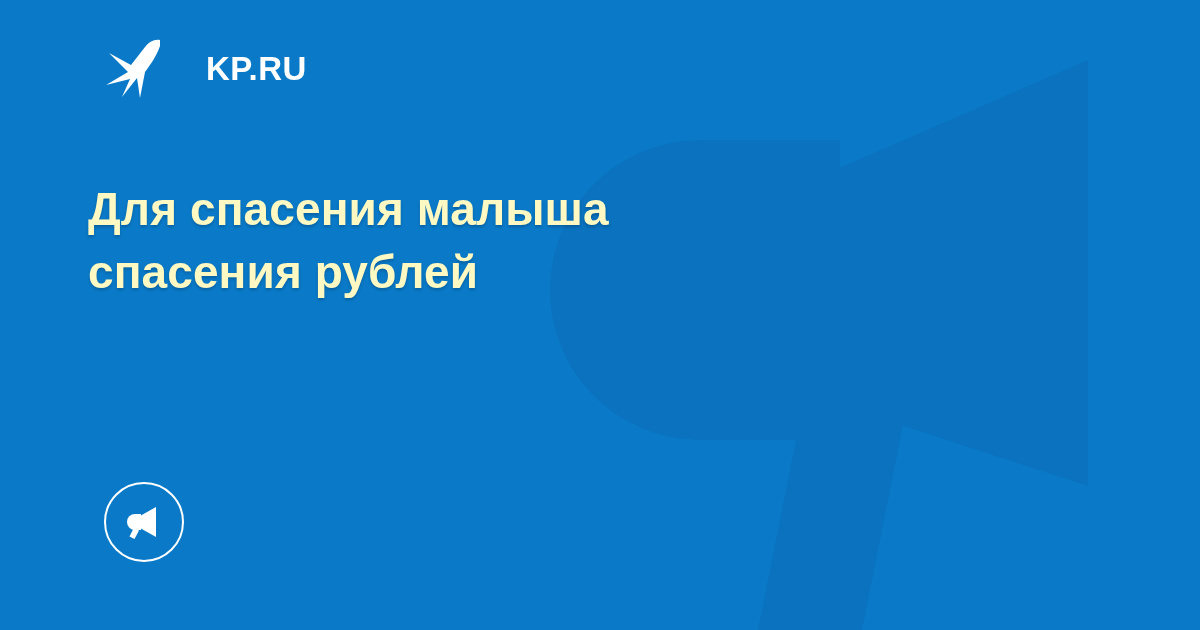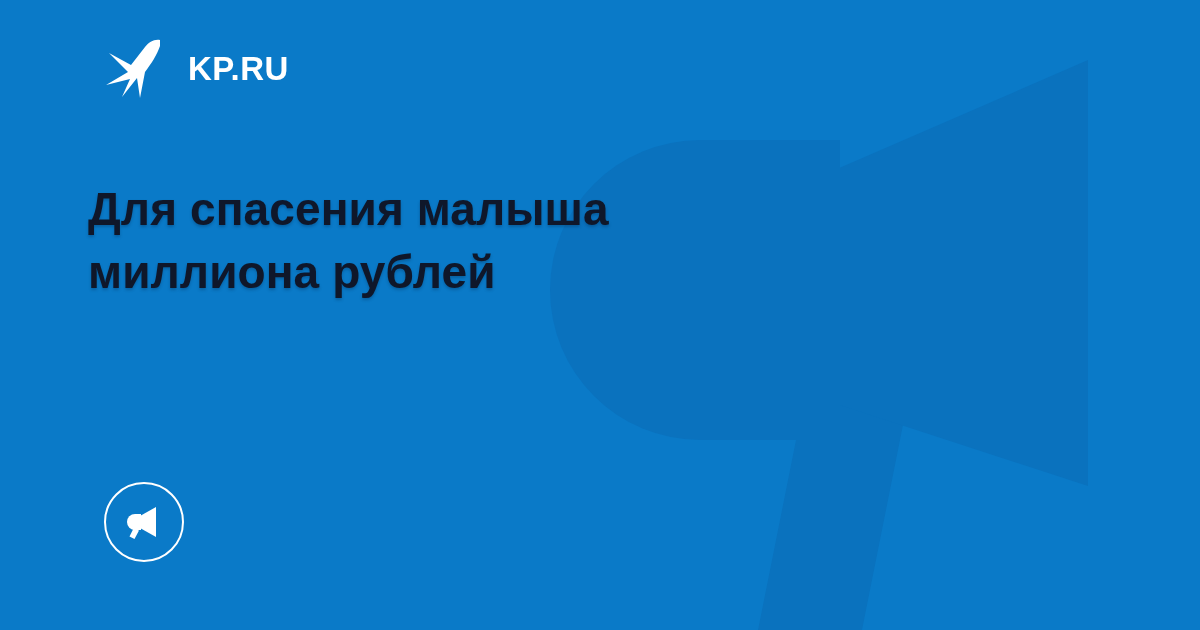--- a/index.html
+++ b/index.html
@@ -35,38 +35,38 @@
     display: flex;
     align-items: center;
     height: 64px;
   }
   #brand-logo {
     width: 64px;
     height: 64px;
     display: block;
   }
   #brand-name {
-    margin-left: 20px;
+    margin-left: 38px;
     color: #ffffff;
     font-size: 33px;
     font-weight: 700;
     letter-spacing: 0.5px;
     line-height: 1;
     white-space: nowrap;
   }
 
   
   #headline {
     position: absolute;
     left: 88px;
     top: 178px;
     width: 900px;
   }
   .headline-line {
-    color: #0f172a;
+    color: #fef9c3;
     font-size: 46px;
     font-weight: 700;
     line-height: 63px;
     letter-spacing: 0.1px;
     white-space: nowrap;
     text-shadow: 0 2px 3px rgba(0, 40, 75, 0.30);
   }
 
   
   #badge {
@@ -108,21 +108,21 @@
     <svg id="brand-logo" viewBox="0 0 64 64" aria-hidden="true">
       <g fill="#ffffff">
         <path d="M 56 4 C 50 3 45 6 41 11 L 27 29 L 5 17 L 24 36 L 2 49 L 26 43 L 18 61 L 33 42 L 36 62 L 41 36 C 47 28 53 19 56 10 Z"></path>
       </g>
     </svg>
     <div id="brand-name">KP.RU</div>
   </div>
 
   <div id="headline">
     <div class="headline-line">Для спасения малыша</div>
-    <div class="headline-line">миллиона рублей</div>
+    <div class="headline-line">спасения рублей</div>
   </div>
 
   <div id="badge">
     <svg id="badge-icon" viewBox="0 0 42 42" aria-hidden="true">
       <g fill="#ffffff">
 
         <path d="M 33 6 L 17 15 L 17 27 L 33 36 Z"></path>
 
         <path d="M 18 13 L 12 13 A 7.5 7.5 0 0 0 12 29 L 18 29 Z"></path>
 

